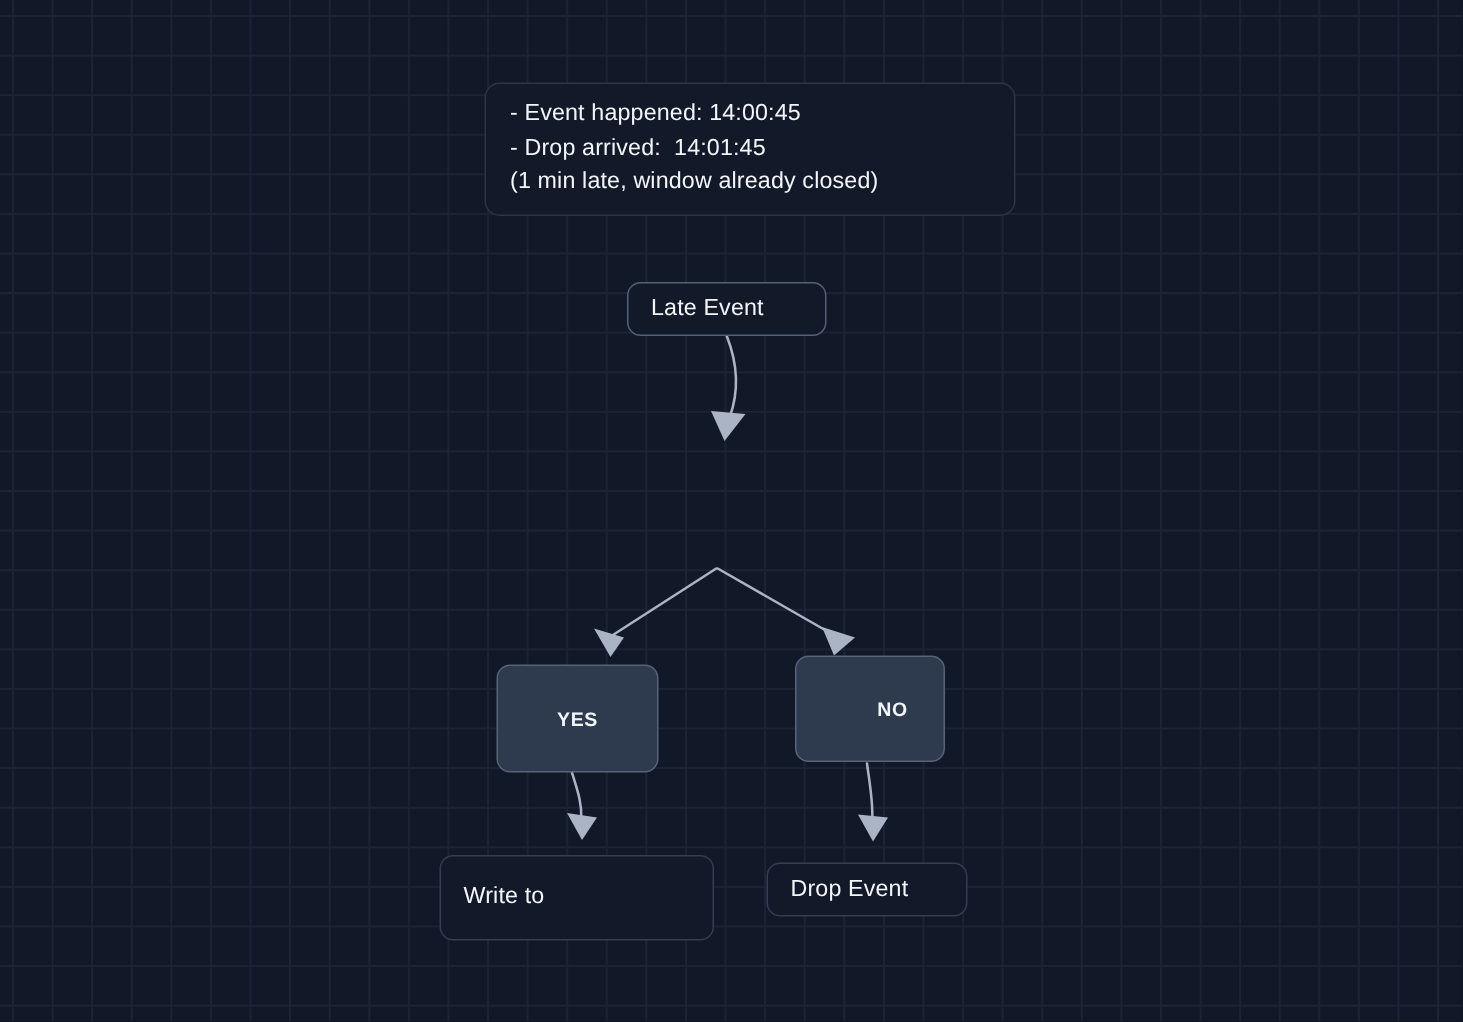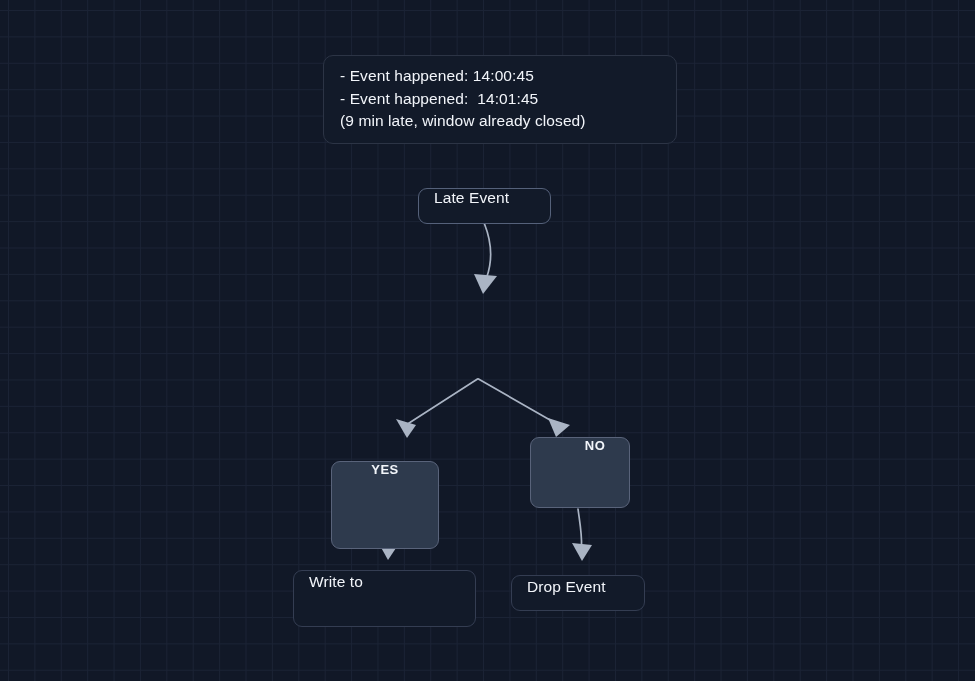--- a/index.html
+++ b/index.html
@@ -36,21 +36,21 @@
     z-index: 1;
   }
 
   
   .node {
     position: absolute;
     box-sizing: border-box;
     z-index: 2;
     border-radius: 9px;
     display: flex;
-    align-items: flex-start;
+    align-items: center;
     color: #f2f5fa;
     -webkit-font-smoothing: antialiased;
   }
 
   
   .node.note {
     background: #121a29;
     border: 1px solid #2c3445;
     border-radius: 10px;
     padding: 13px 16px 14px 16px;
@@ -127,30 +127,30 @@
     </g>
 
     <g>
       <path class="edge" d="M 578 509 C 580 524, 582 534, 581.5 546"></path>
       <polygon class="head" points="572,543 592,545 582,561"></polygon>
     </g>
   </svg>
 
   <div class="node note" style="left:323px; top:55px; width:354px; height:89px;">
     <span class="line">- Event happened: 14:00:45</span>
-    <span class="line">- Event happened:  14:01:45</span>
-    <span class="line">(9 min late, window already closed)</span>
+    <span class="line">- Drop arrived:  14:01:45</span>
+    <span class="line">(1 min late, window already closed)</span>
   </div>
 
   <div class="node plain" style="left:418px; top:188px; width:133px; height:36px;">
     <span>Late Event</span>
   </div>
 
 
-  <div class="node filled" style="left:331px; top:461px; width:108px; height:88px;">
+  <div class="node filled" style="left:331px; top:443px; width:108px; height:72px;">
     <span>YES</span>
   </div>
 
   <div class="node filled" style="left:530px; top:437px; width:100px; height:71px;padding-left:30px;">
     <span>NO</span>
   </div>
 
   <div class="node soft" style="left:293px; top:570px; width:183px; height:57px;">
     <span class="stack">
       <span>Write to</span>

